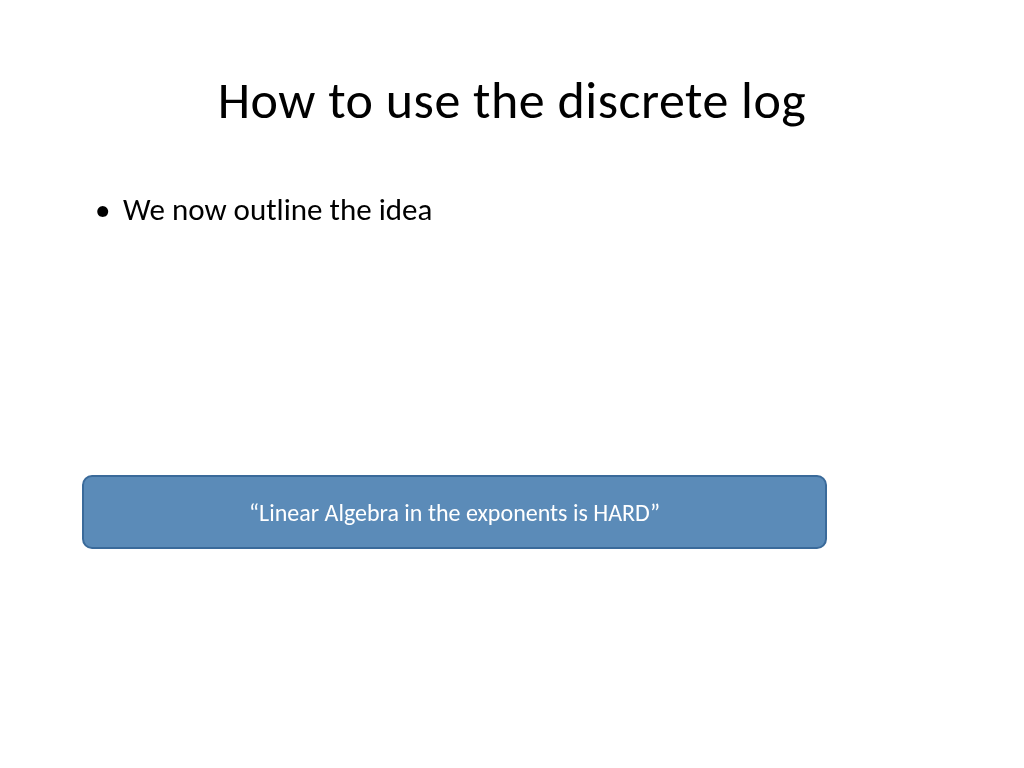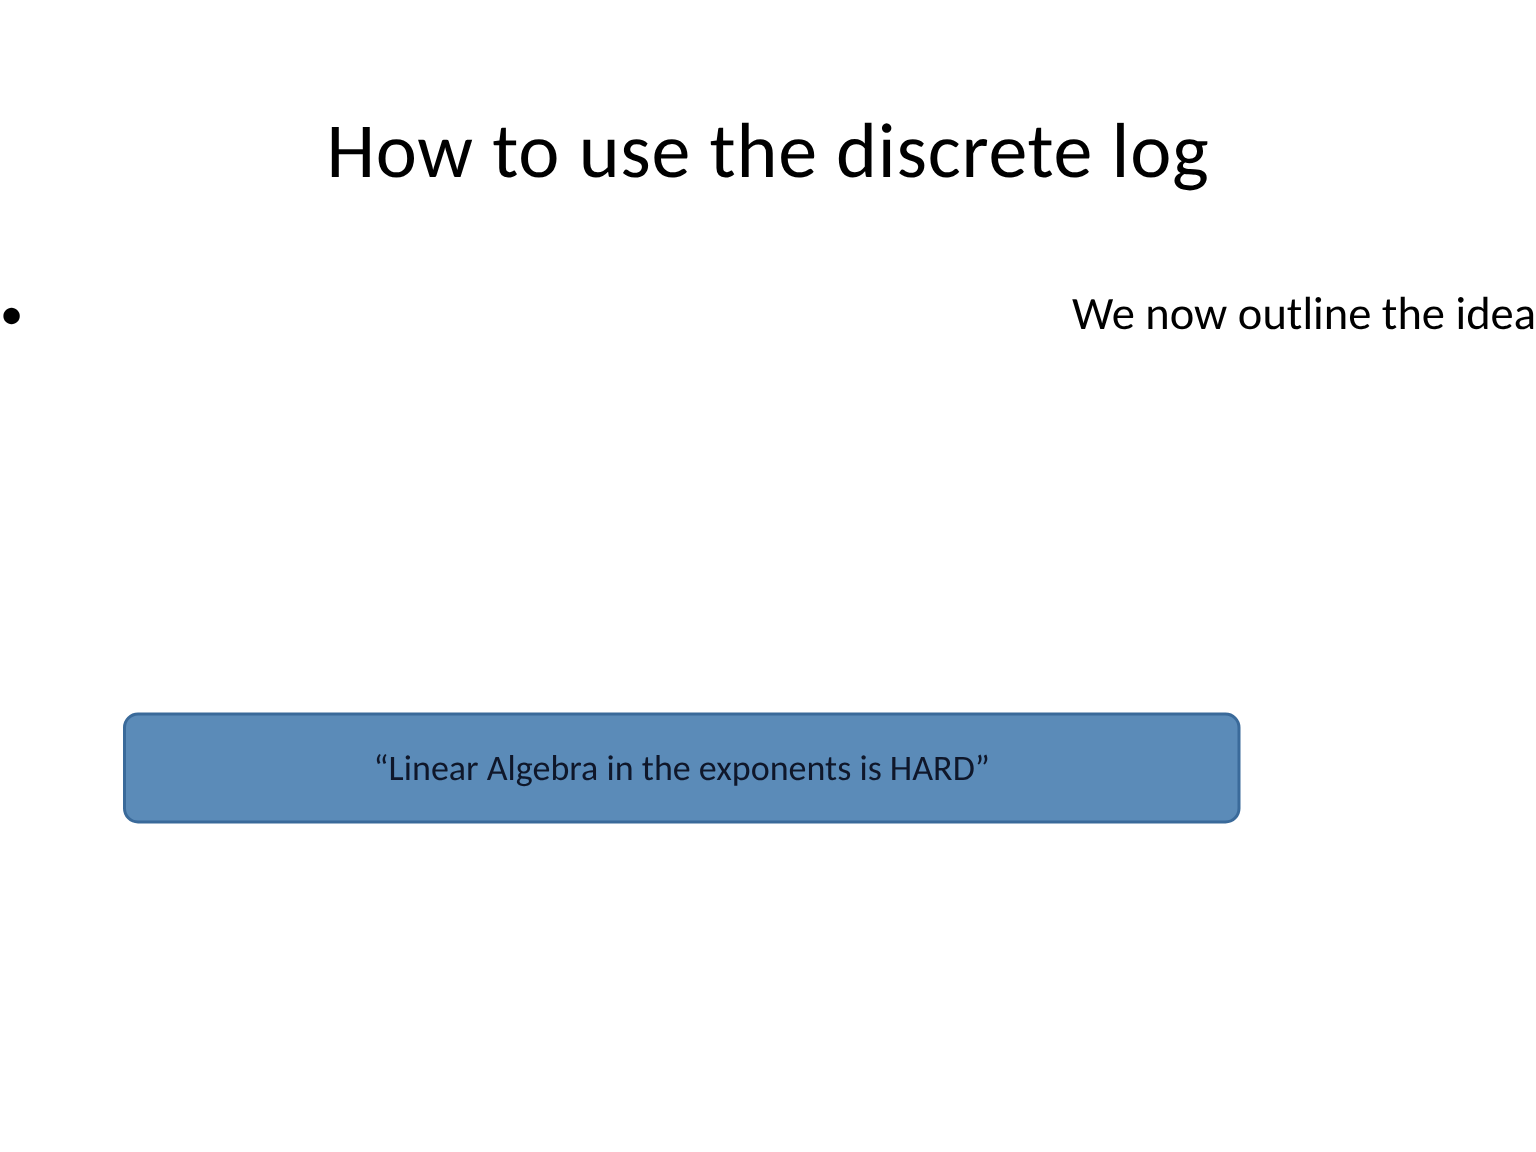--- a/index.html
+++ b/index.html
@@ -18,22 +18,22 @@
     .slide-title {
       font-size: 52px;
       font-weight: 400;
       color: #000;
       text-align: center;
       padding-top: 68px;
       letter-spacing: 0.5px;
     }
     .bullet-list {
       list-style: none;
+      padding-left: 95px;
       padding-top: 58px;
-      text-align: right;
     }
     .bullet-item {
       font-size: 31px;
       color: #000;
       position: relative;
       padding-left: 28px;
     }
     .bullet-item::before {
       content: "•";
       position: absolute;
@@ -48,21 +48,21 @@
       width: 745px;
       height: 74px;
       background: #5b8bb8;
       border: 2px solid #3a6a9a;
       border-radius: 10px;
       display: flex;
       align-items: center;
       justify-content: center;
     }
     .callout-text {
-      color: #0f172a;
+      color: #ffffff;
       font-size: 24px;
       font-weight: 400;
     }
   </style>
 </head>
 <body>
 
 <h1 class="slide-title">How to use the discrete log</h1>
 
 <ul class="bullet-list">

